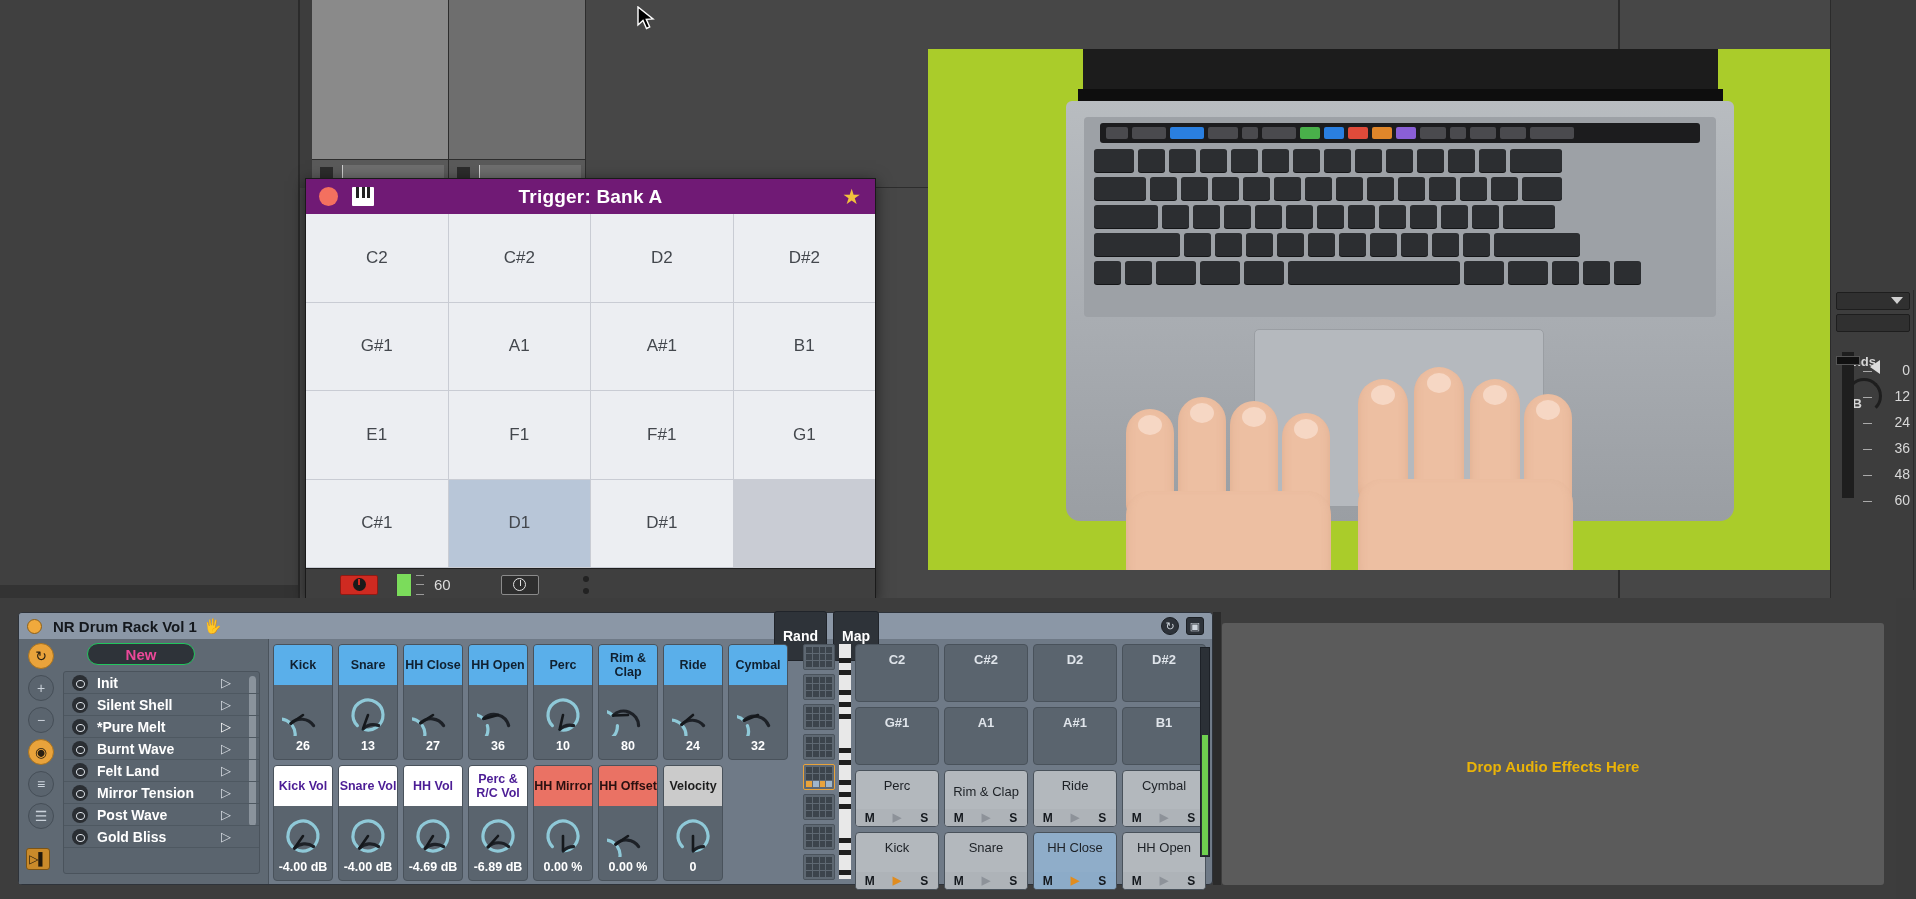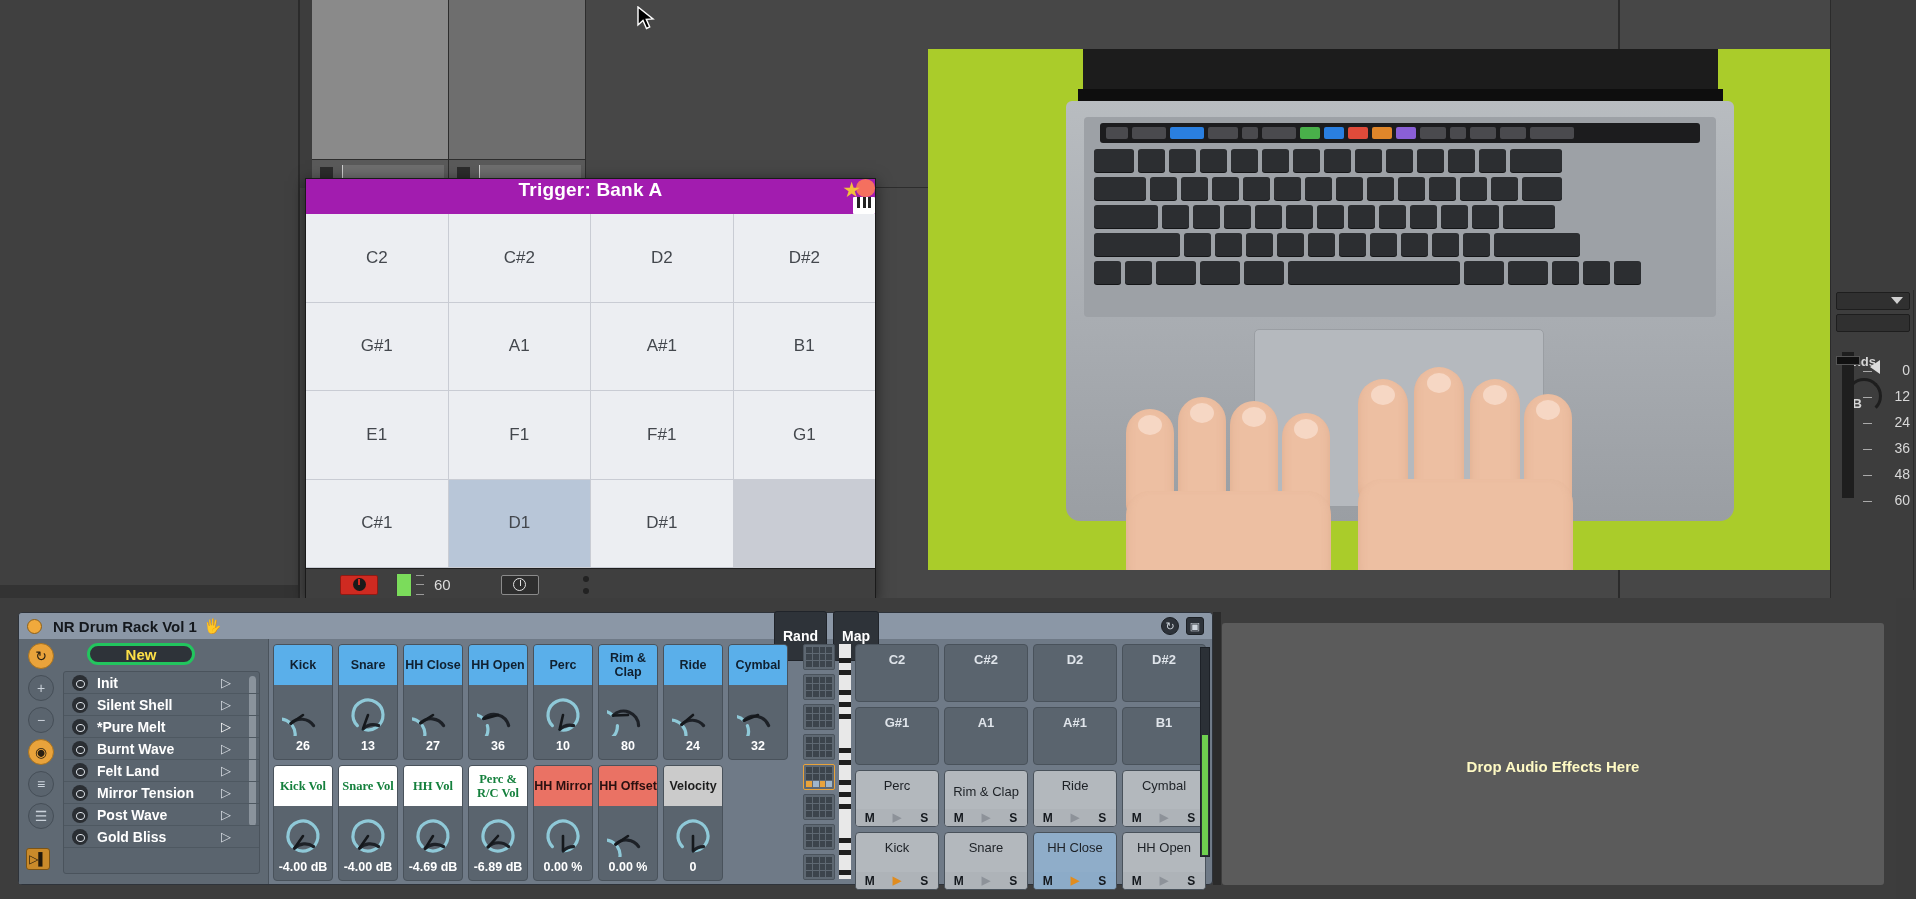--- a/index.html
+++ b/index.html
@@ -23,23 +23,22 @@
   .stop-btn { position:absolute; left:8px; top:7px; width:13px; height:13px; background:#2c2c2c; }
   .name-field { position:absolute; left:30px; top:5px; right:4px; height:18px; background:#6e6e6e; border-left:1px solid #cfcfcf; }
 
   
   .trigger-win {
     position:absolute; left:305px; top:178px; width:571px; height:422px;
     background:#eceef2; border:1px solid #1a1a1a;
     box-shadow: 0 3px 14px rgba(0,0,0,.55);
   }
   .trigger-title {
-    height:35px; background:#a21caf; display:flex; align-items:flex-end;
+    height:35px; background:#701a75; display:flex; align-items:center;
     position:relative;
-    flex-direction:column;
   }
   .trig-rec { width:19px; height:19px; border-radius:50%; background:#f4705f; margin-left:13px; }
   .trig-keys { width:22px; height:19px; margin-left:14px; background:#ffffff; position:relative; border-radius:1px; }
   .trig-keys i { position:absolute; top:0; width:3px; height:11px; background:#222; }
   .trig-keys i:nth-child(1){ left:4px; } .trig-keys i:nth-child(2){ left:10px; } .trig-keys i:nth-child(3){ left:15px; }
   .trig-title-text {
     position:absolute; left:0; right:0; text-align:center;
     color:#fff; font-size:19px; font-weight:bold; letter-spacing:.2px;
   }
   .trig-star { position:absolute; right:14px; font-size:21px; color:#f2c13c; line-height:1; }
@@ -114,42 +113,42 @@
   .hdr-btn.sq { border-radius:3px; }
 
   .dev-body { position:absolute; left:0; top:26px; right:0; bottom:0; display:flex; }
   .preset-col { width:250px; background:#5f6973; border-right:1px solid #4a535c; position:relative; }
   .side-icons { position:absolute; left:6px; top:4px; width:32px; display:flex; flex-direction:column; gap:6px; align-items:center;}
   .sidei { width:26px; height:26px; border-radius:50%; background:#5a646e; border:1px solid #454e57; display:flex; align-items:center; justify-content:center; color:#cbd3db; font-size:14px;}
   .sidei.on { background:#e9a33b; border-color:#a9731f; color:#2b2112; }
   .sidei.pb { width:24px; height:22px; border-radius:3px; background:#c98a2a; border:1px solid #7c5415; color:#20180c; font-size:12px; }
   .new-btn {
     position:absolute; left:68px; top:4px; width:108px; height:22px;
-    background:#2e3339; border:3px solid #22c55e; border-radius:11px;
-    color:#fde047; font-size:15px; font-weight:bold; display:flex; align-items:center; justify-content:center;
+    background:#2e3339; border:1px solid #22c55e; border-radius:11px;
+    color:#ec4899; font-size:15px; font-weight:bold; display:flex; align-items:center; justify-content:center;
   }
   .preset-list { position:absolute; left:44px; top:32px; right:8px; bottom:10px; background:#5a646e; border:1px solid #4a535c; border-radius:3px; overflow:hidden;}
   .preset-item { height:22px; display:flex; align-items:center; border-bottom:1px solid #4e5861; position:relative;}
   .preset-item .cam { width:16px; height:16px; border-radius:50%; background:#2a2e33; margin-left:8px; position:relative;}
   .preset-item .cam:after{content:""; position:absolute; left:4px; top:5px; width:7px; height:6px; border-radius:50%; border:1.5px solid #dfe4ea;}
   .preset-item .plabel { color:#ffffff; font-size:14px; font-weight:bold; margin-left:9px;}
   .preset-item .arrow { position:absolute; right:28px; color:#d8dde3; font-size:13px;}
   .preset-item.active .arrow { color:#fff; }
   .plist-scroll { position:absolute; right:3px; top:4px; width:7px; height:150px; background:#8a939c; border-radius:4px;}
 
   .macro-col { width:530px; position:relative; padding:5px 0 0 4px; }
   .macro-row { display:flex; gap:5px; margin-bottom:5px; }
   .macro {
     width:60px; height:116px; background:#5a646e; border:1px solid #49525b; border-radius:4px;
     display:flex; flex-direction:column; align-items:center;
   }
   .m-title { width:100%; height:40px; display:flex; align-items:center; justify-content:center; text-align:center;
              font-size:12.5px; font-weight:bold; line-height:14px; border-radius:3px 3px 0 0; }
   .m-title.blue { background:#5aafea; color:#102030; }
-  .m-title.white { background:#ffffff; color:#15803d;font-family:Liberation Serif, serif; }
+  .m-title.white { background:#ffffff; color:#4c1d95; }
   .m-title.red { background:#ea7264; color:#2a1010; }
   .m-title.grey { background:#cbcbcb; color:#1d1d1d; }
   .knob { width:42px; height:42px; margin-top:9px; position:relative; }
   .knob svg { display:block; }
   .m-val { color:#ffffff; font-size:12.5px; font-weight:bold; margin-top:3px; }
 
   .mini-map { width:36px; margin-left:4px; margin-top:5px; display:flex; flex-direction:column; gap:4px; }
   .mm-block { width:32px; height:26px; background:#5e6872; border:1px solid #4a535c; border-radius:2px;
               display:grid; grid-template-columns:repeat(4,1fr); grid-template-rows:repeat(3,1fr); gap:1px; padding:2px;}
   .mm-cell { background:#3c444c; }
@@ -178,21 +177,21 @@
   .chain-meter i { position:absolute; left:1px; bottom:1px; width:6px; background:#6fd04f;}
 
   .rand-map { position:absolute; left:755px; top:-2px; display:flex; gap:6px; }
   .rm-btn { background:#2e3339; border:1px solid #20242a; border-radius:3px; color:#fff; font-size:14px; font-weight:bold; padding:16px 8px; }
 
   .drop-area {
     position:absolute; left:1222px; top:25px; right:12px; height:262px;
     background:#5b5b5b; border-radius:3px;
     display:flex; align-items:center; justify-content:center;
   }
-  .drop-text { color:#fef9c3; font-size:15px; font-weight:bold; position:relative; top:12px;}
+  .drop-text { color:#eab308; font-size:15px; font-weight:bold; position:relative; top:12px;}
   .dev-sep { position:absolute; left:1213px; top:14px; width:8px; height:273px; background:#2b2b2b;}
 
   .cursor { position:absolute; left:637px; top:6px; width:0; height:0; }
   .cursor svg { position:absolute; left:0; top:0; }
 </style>
 </head>
 <body>
 
 <div id="root">
 

